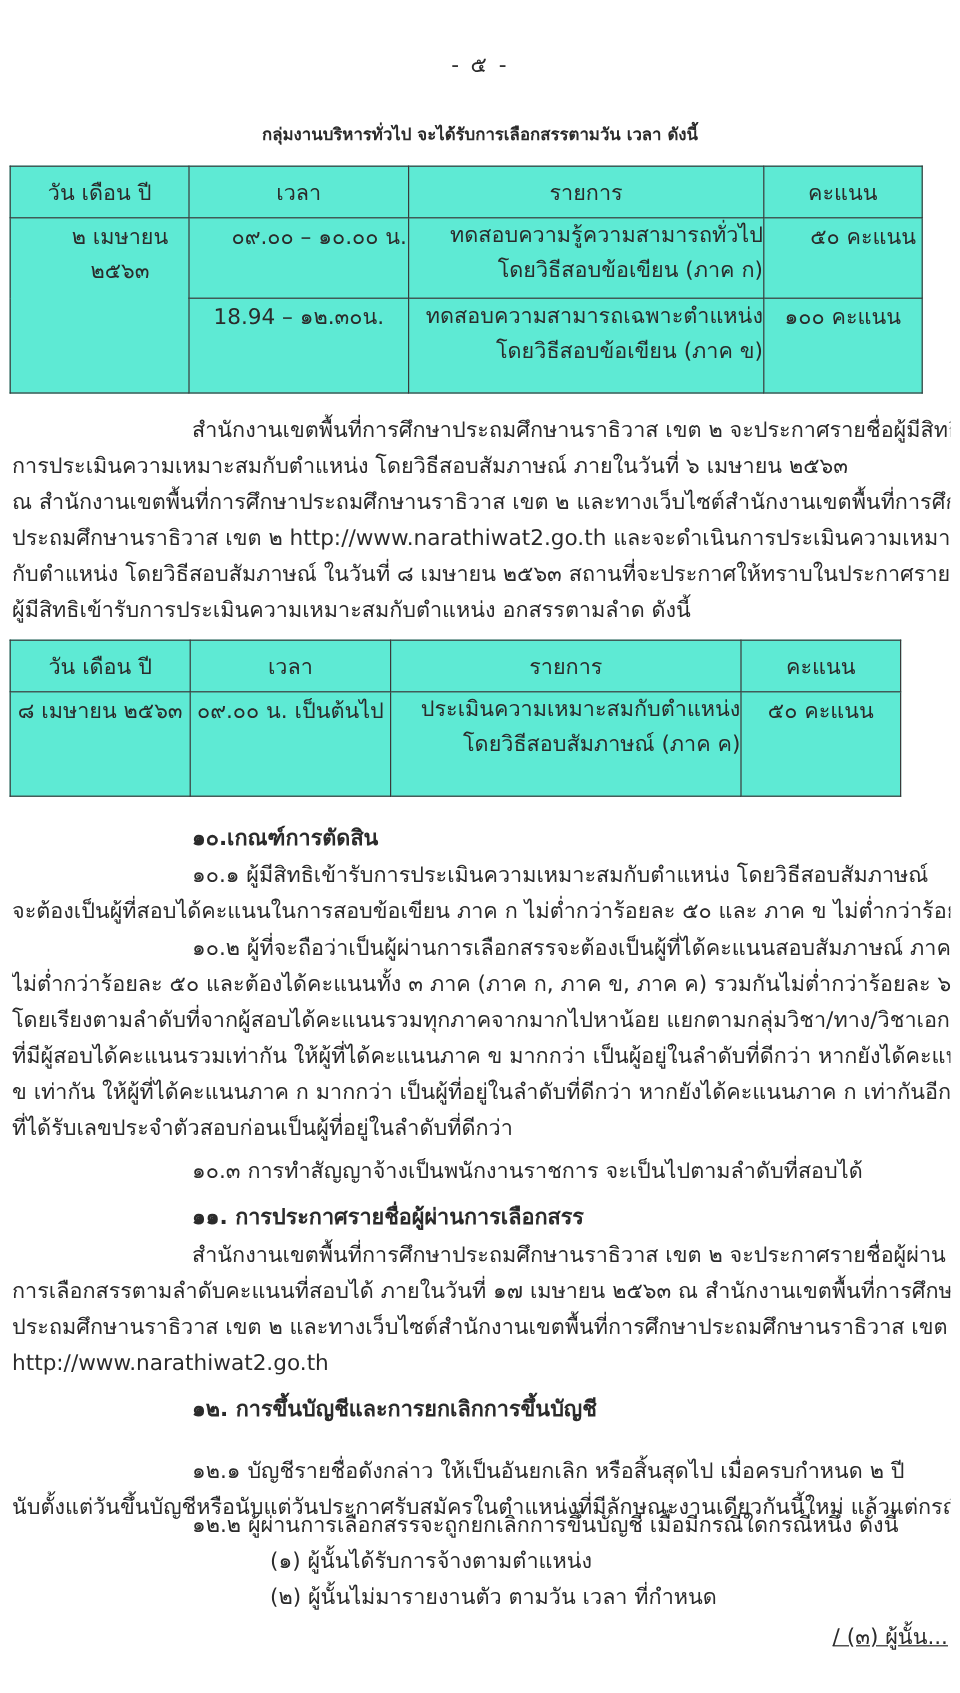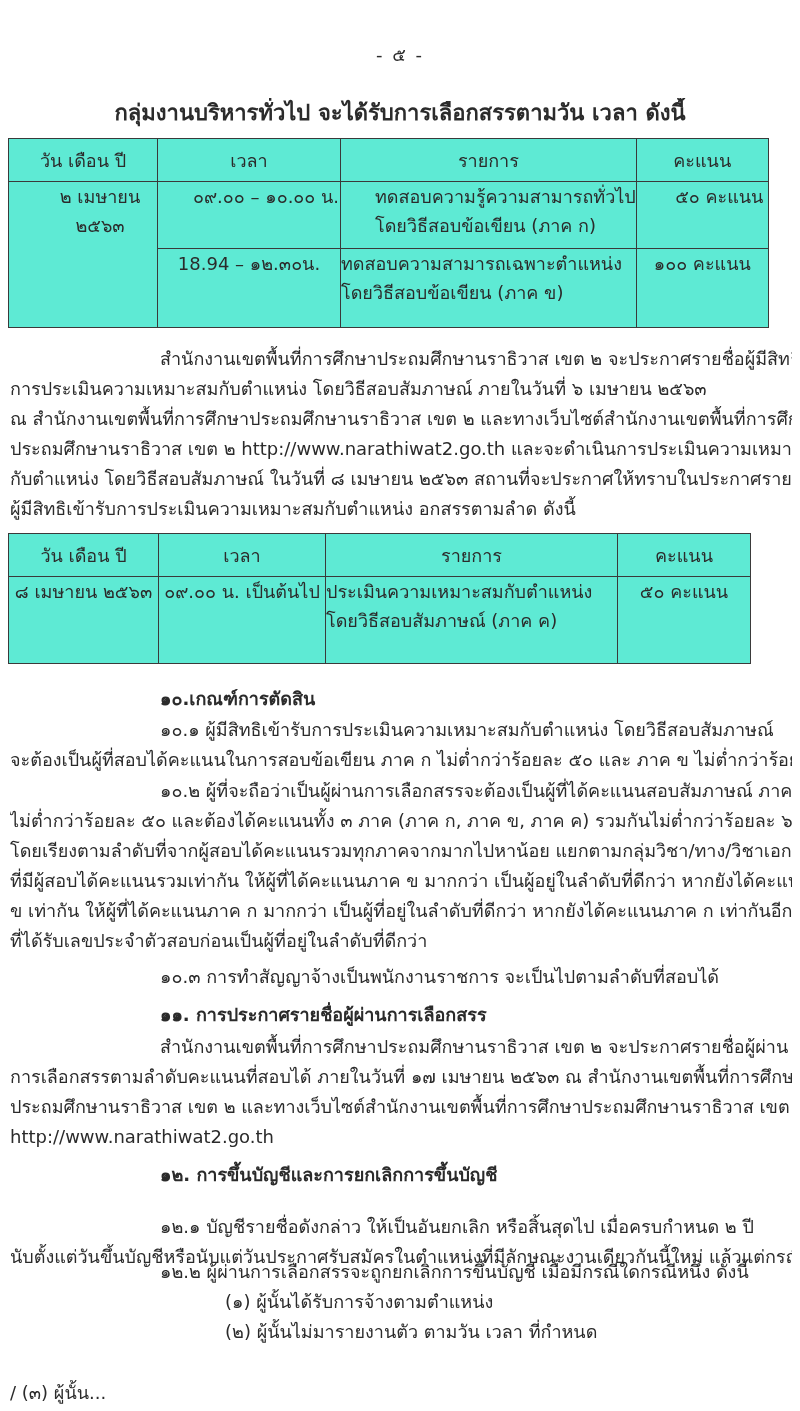--- a/index.html
+++ b/index.html
@@ -31,21 +31,21 @@
 
   .page-number {
     top: 40px; left: 0; width: 800px;
     text-align: center;
     letter-spacing: 2px;
   }
   .doc-title {
     top: 98px; left: 0; width: 800px;
     text-align: center;
     font-weight: 700;
-    font-size: 22px;
+    font-size: 14px;
   }
 
   table.sched {
     border-collapse: collapse;
     table-layout: fixed;
     background: #5eead4;
   }
   table.sched th, table.sched td {
     border: 1.6px solid #3a3a3a;
     padding: 0;
@@ -53,21 +53,21 @@
     font-size: 18px;
     vertical-align: top;
   }
   table.sched th {
     height: 42px;
     text-align: center;
     vertical-align: middle;
   }
   td.cell-date { text-align: center; padding-top: 10px; }
   td.cell-time { text-align: center; padding-top: 10px; margin-top: 46px; }
-  td.cell-item { text-align: left; padding: 10px 4px 0 12px; }
+  td.cell-item { text-align: right; padding: 10px 4px 0 12px; }
   td.cell-item .tline { line-height: 29px; white-space: nowrap; overflow: hidden; }
   td.cell-score { text-align: center; padding-top: 10px; }
 
   .t1 { top: 138px; left: 8px; }
   .t1 col.c1 { width: 149px; }
   .t1 col.c2 { width: 183px; }
   .t1 col.c3 { width: 280px; }
   .t1 col.c4 { width: 132px; }
   .t1 .r1 td { height: 66px; padding-left: 34px; }
   .t1 .r2 td { height: 78px; }
@@ -85,22 +85,23 @@
   .sec10-heading { top: 684px; }
   .sec10-1 { top: 715px; }
   .sec10-2 { top: 776px; }
   .sec10-3 { top: 962px; }
   .sec11-heading { top: 1000px; }
   .sec11-body { top: 1032px; }
   .sec12-heading { top: 1160px; }
   .sec12-1 { top: 1212px; }
   .sec12-2 { top: 1257px; }
   .footer-continuation {
-    top: 1378px; left: 10px; width: 780px;
-    text-align: left;
+    top: 1350px; left: 10px; width: 780px;
+    text-align: right;
+    text-decoration: underline;
   }
 </style>
 </head>
 <body>
 
 <div class="page">
 
   <div class="abs page-number line">- ๕ -</div>
 
   <div class="abs doc-title line">กลุ่มงานบริหารทั่วไป จะได้รับการเลือกสรรตามวัน เวลา ดังนี้</div>

